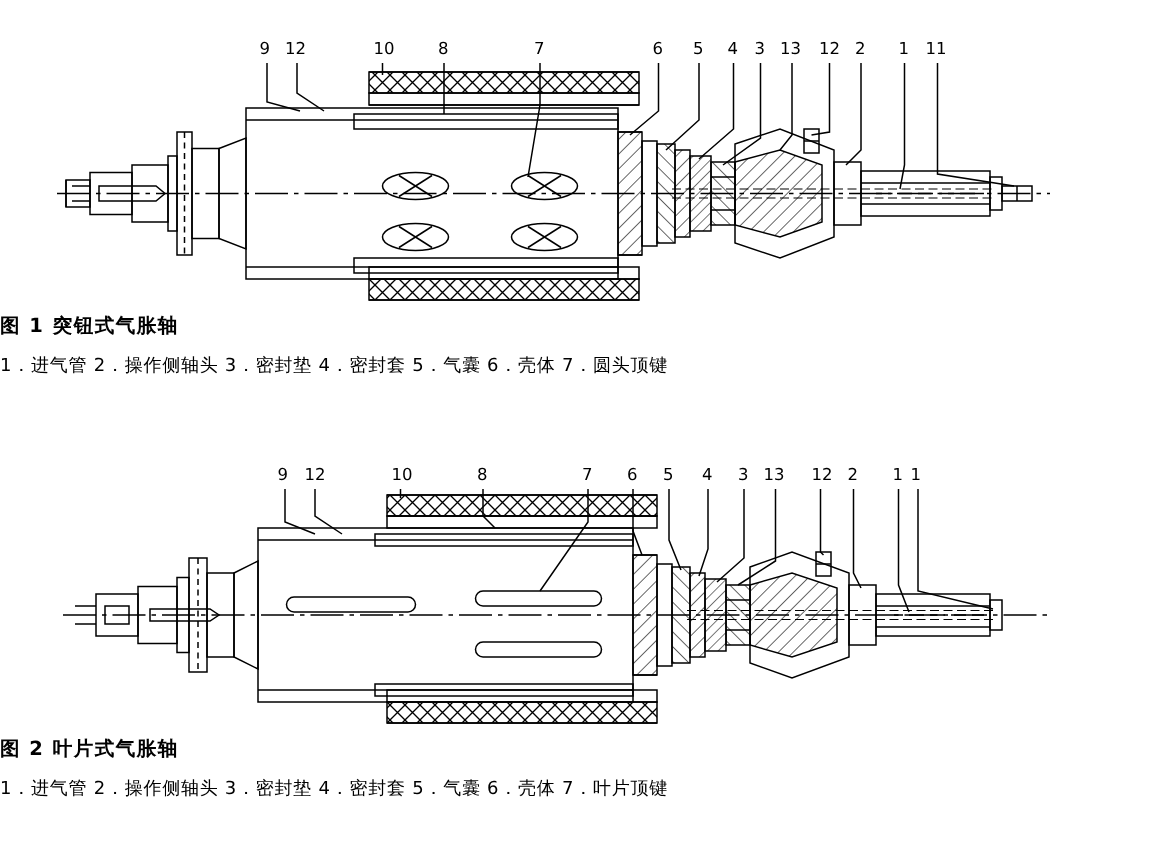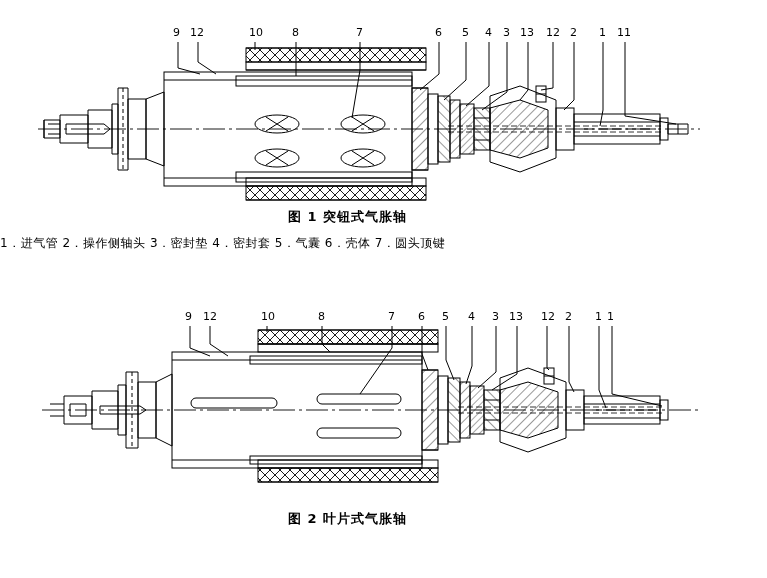--- a/index.html
+++ b/index.html
@@ -34,29 +34,29 @@
     top: 0;
     width: 767px;
   }
   #figure-1-drawing { height: 205px; }
   #figure-2-drawing { height: 200px; }
 
   .fig-caption {
     position: absolute;
     left: 0;
     width: 695px;
-    text-align: center;
+    text-align: left;
     font-family: "DejaVu Sans", sans-serif;
     font-size: 13px;
     font-weight: bold;
     letter-spacing: 1px;
     color: #000;
   }
   #figure-1-caption { top: 208px; }
-  #figure-2-caption { top: 200px; margin-top: 20px; }
+  #figure-2-caption { top: 200px; }
 
   .legend {
     position: absolute;
     left: 0;
     width: 767px;
     text-align: left;
     font-family: "DejaVu Sans", sans-serif;
     font-size: 12px;
     color: #000000;
     line-height: 22px;
@@ -340,16 +340,17 @@
           <text x="565" y="30">2</text>
           <text x="595" y="30">1</text>
           <text x="607" y="30">1</text>
         </g>
       </svg>
     </div>
 
     <div class="fig-caption" id="figure-2-caption">图 2  叶片式气胀轴</div>
 
     <div class="legend" id="figure-2-legend">
+      <span class="legend-line">1．进气管  2．操作侧轴头  3．密封垫  4．密封套  5．气囊  6．壳体  7．叶片顶键</span>
     </div>
   </div>
 
 </div>
 
 </body></html>

